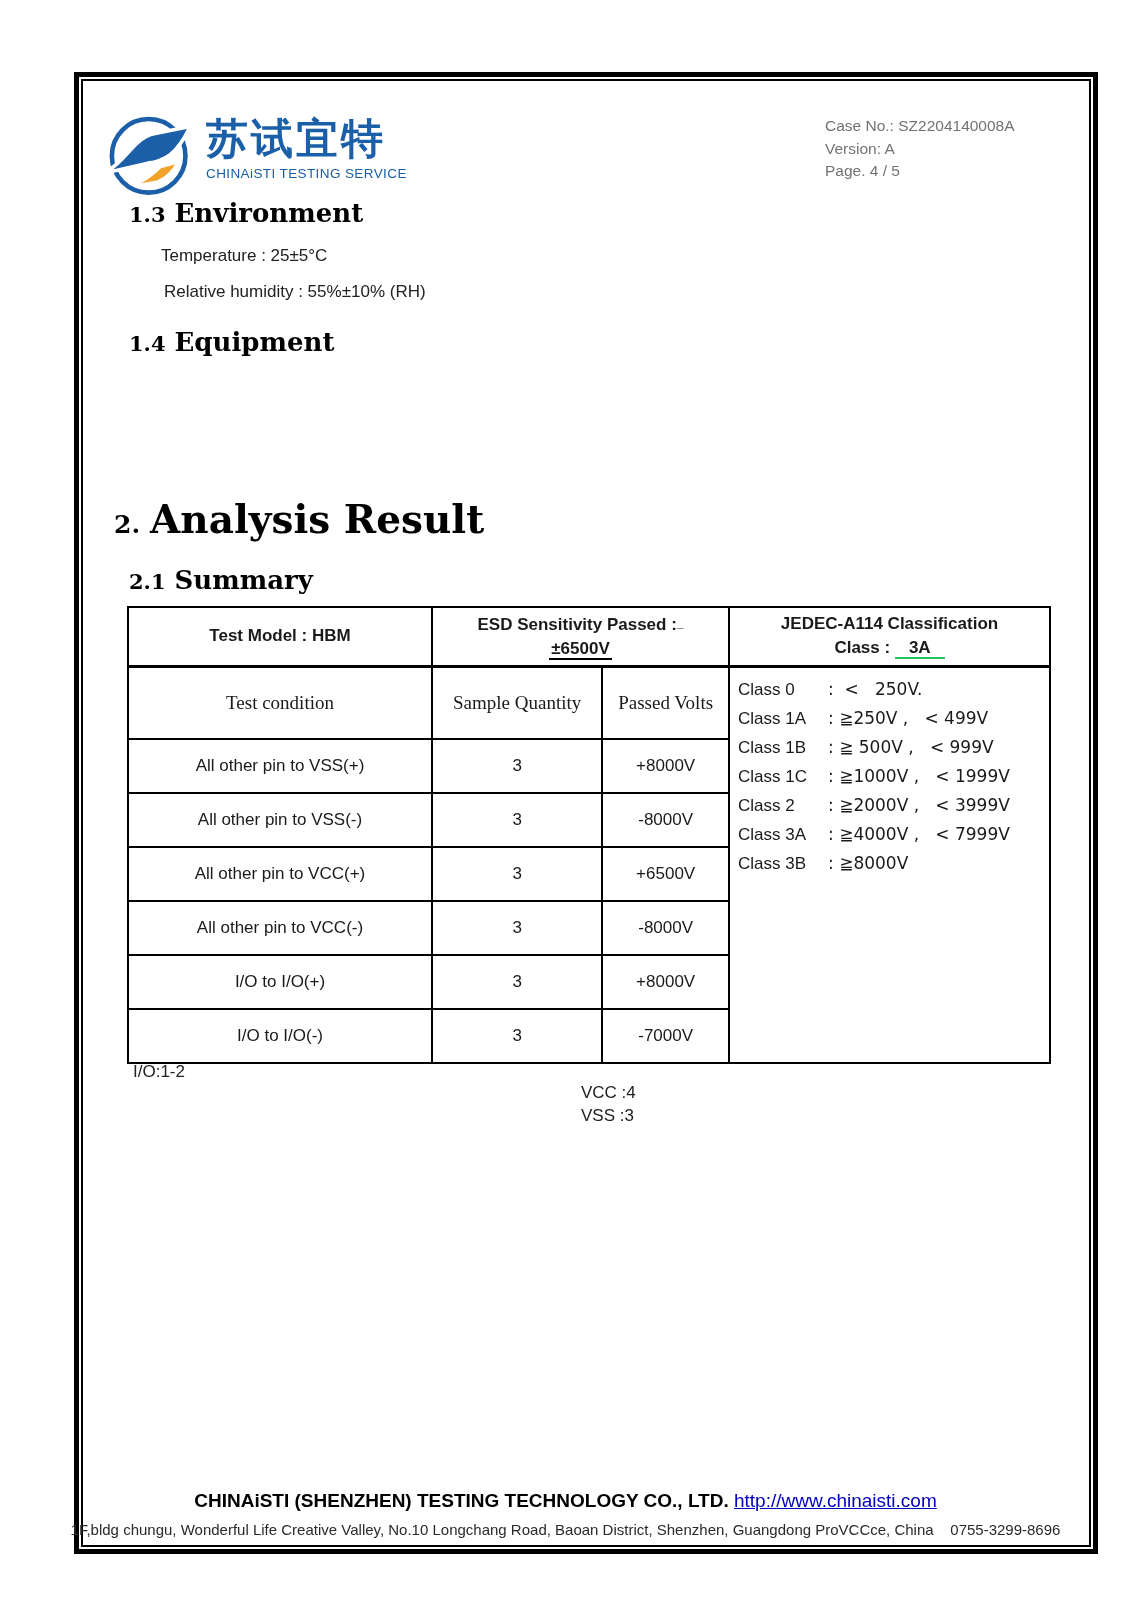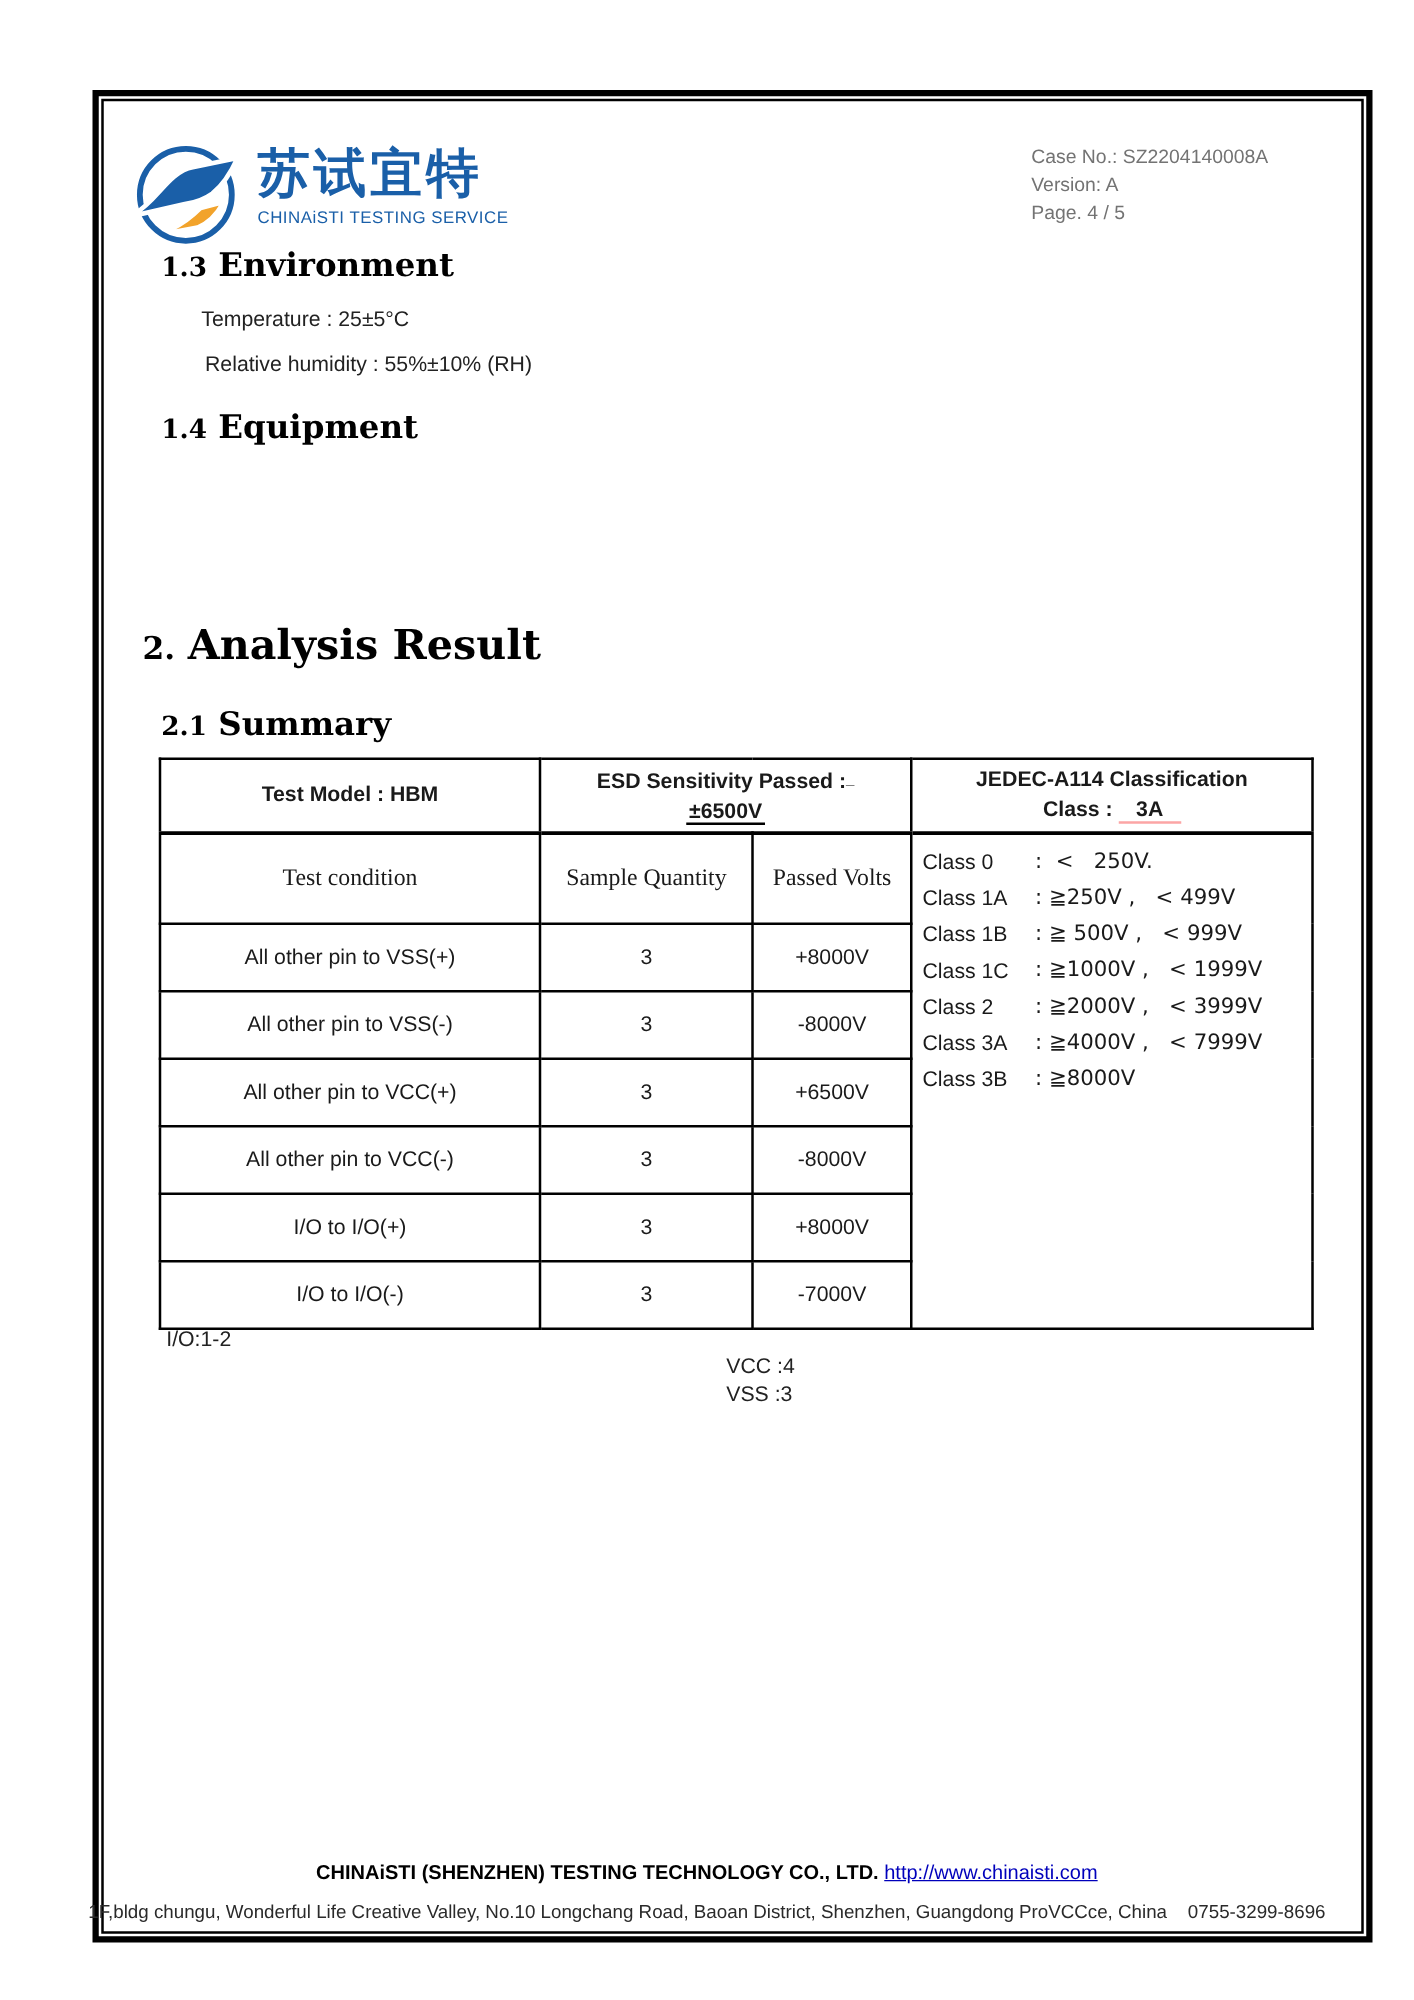--- a/index.html
+++ b/index.html
@@ -20,21 +20,21 @@
   .logo-texts { margin-left:8px; padding-top:6px; }
   .logo-cn { font-size:42px; font-weight:bold; color:#1a5fa8; letter-spacing:3px; line-height:50px; font-family:"DejaVu Sans", sans-serif; }
   .logo-en { font-size:13.5px; font-weight:normal; color:#1a5fa8; letter-spacing:0.4px; margin-top:2px; }
   .case-info { position:absolute; left:825px; top:115px; font-size:15.5px; line-height:22.5px; color:#737373; }
 
   
   .heading { position:absolute; font-family:"DejaVu Serif", serif; font-weight:bold; color:#000; white-space:nowrap; }
   .heading .num { font-size:21px; }
   .heading .ttl { font-size:26px; margin-left:9px; }
   .heading-big .num { font-size:25px; }
-  .heading-big .ttl { font-size:33px; margin-left:10px; }
+  .heading-big .ttl { font-size:39px; margin-left:10px; }
 
   .bodyline { position:absolute; font-size:17px; color:#222; white-space:pre; }
 
   
   table { border-collapse:collapse; }
   .eq-table { position:absolute; left:99px; top:371px; table-layout:fixed; }
   .eq-table td {
     border:2px solid #000; text-align:center; vertical-align:middle;
     font-size:17px; color:#1a1a1a;
   }
@@ -44,35 +44,35 @@
   
   .sum-table { position:absolute; left:127px; top:606px; table-layout:fixed; }
   .sum-table td {
     border:2px solid #000; text-align:center; vertical-align:middle;
     font-size:17px; color:#1a1a1a;
   }
   .sum-table tr.r1 td { font-weight:bold; height:59px; border-bottom-width:3px; line-height:24px; }
   .sum-table tr.r2 td { height:73px; font-family:"Liberation Serif", serif; font-size:19px; }
   .sum-table tr.drow td { height:54px; }
   .u6500 { border-bottom:2px solid #000; padding:0 2px 0 2px; }
-  .u3a { border-bottom:2px solid #fca5a5; padding:0 14px; }
+  .u3a { border-bottom:2px solid #22c55e; padding:0 14px; }
   .esd-mark { font-size:12px; font-weight:bold; vertical-align:3px; }
   .class-cell {
     vertical-align:top !important; text-align:left !important;
     padding:7px 4px 0 8px; font-family:"Liberation Sans", sans-serif !important;
     font-size:17px !important;
   }
   .class-line { display:flex; line-height:29px; white-space:pre; }
   .class-line .cname { width:90px; flex:0 0 90px; }
   .class-line .cspec { font-family:"DejaVu Sans", sans-serif; white-space:pre; }
 
   .note { position:absolute; font-size:17px; color:#222; white-space:pre; }
 
   
-  .footer-line1 { position:absolute; left:0; top:1490px; width:1131px; text-align:center; font-size:16px; color:#000; }
+  .footer-line1 { position:absolute; left:0; top:1490px; width:1131px; text-align:center; font-size:19px; color:#000; }
   .footer-line1 .company { font-weight:bold; }
   .footer-line1 a { color:#0000bb; text-decoration:underline; font-weight:normal; cursor:pointer; }
   .footer-line2 { position:absolute; left:0; top:1521px; width:1131px; text-align:center; font-size:15px; color:#2a2a2a; white-space:pre; }
 </style>
 </head>
 <body>
 
 <div class="page">
   <div class="sheet">
     <div class="sheet-inner"></div>

